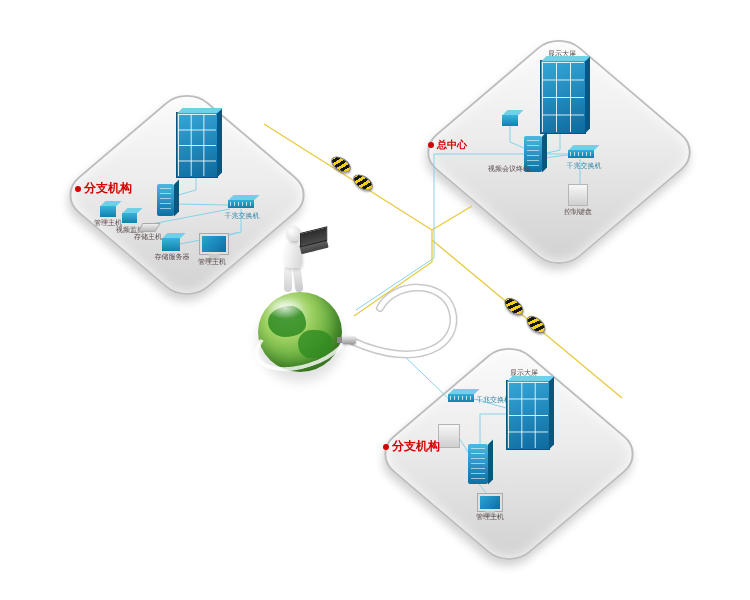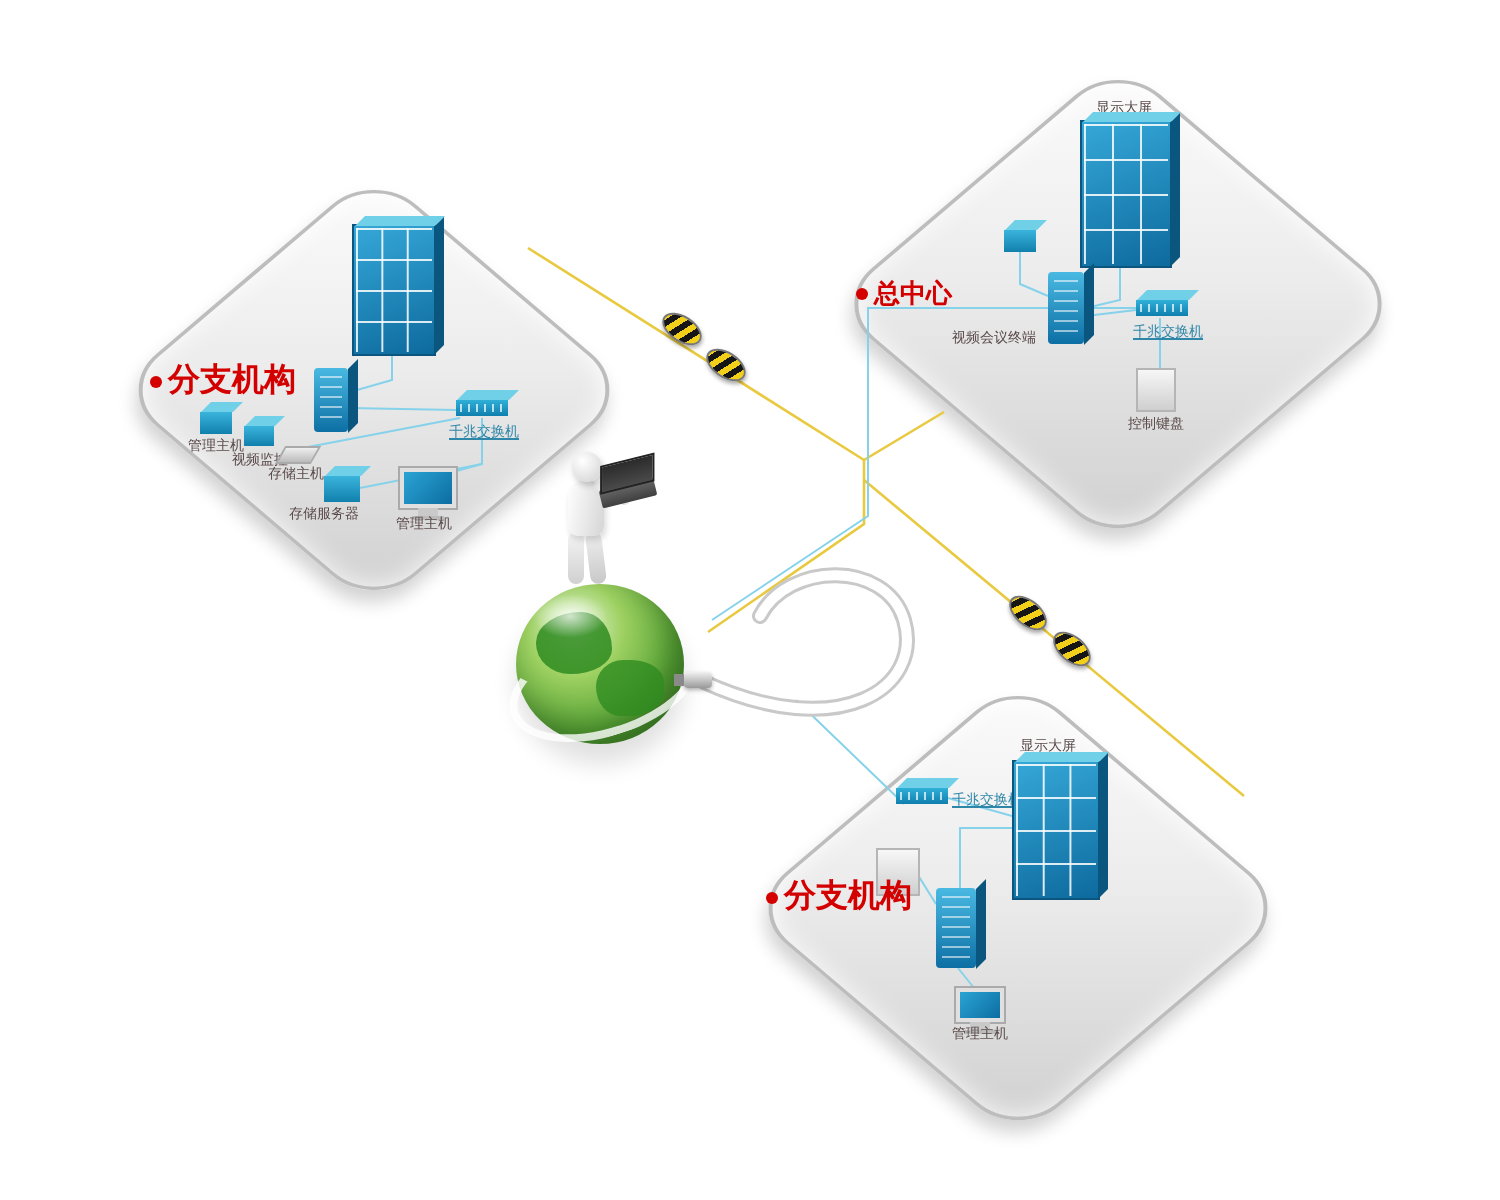--- a/index.html
+++ b/index.html
@@ -48,24 +48,24 @@
   .sbox{background:linear-gradient(#3ab4dc,#1180ad);}
   .whitebox{background:linear-gradient(#f7f7f7,#cfcfcf);border:1px solid #b5b5b5;}
   .keyboard{background:linear-gradient(#eeeeee,#bbbbbb);border:1px solid #aaaaaa;transform:skewX(-30deg);}
 
   .monitor{border:2px solid #e0e0e0;outline:1px solid #aaaaaa;background:linear-gradient(135deg,#2aa4d4,#0d6da2);}
   .monitor .stand{position:absolute;left:50%;bottom:-6px;transform:translateX(-50%);width:10px;height:4px;background:#c9c9c9;}
   .monitor .base{position:absolute;left:50%;bottom:-8px;transform:translateX(-50%);width:16px;height:2px;background:#bbbbbb;}
 
   
   .dlabel{position:absolute;font-size:7px;color:#5a4a4a;text-align:center;line-height:1.15;}
-  .dlabel.cyan{color:#2e86a8;text-decoration:underline;}
-  .seclabel{position:absolute;display:flex;align-items:center;gap:3px;font-weight:bold;color:#d40000;font-size:16px;}
+  .dlabel.cyan{color:#2e86a8;}
+  .seclabel{position:absolute;display:flex;align-items:center;gap:3px;font-weight:bold;color:#d40000;font-size:12px;}
   .seclabel .dot{width:6px;height:6px;border-radius:50%;background:#d40000;}
-  .seclabel.big{font-size:13px;}
+  .seclabel.big{font-size:10px;}
   .title{position:absolute;left:165px;top:70px;width:380px;text-align:center;
          font-size:21px;font-weight:bold;color:#1a1a5e;letter-spacing:1px;}
 
   
   .globe{position:absolute;left:258px;top:292px;width:84px;height:80px;border-radius:50%;
          background:radial-gradient(circle at 35% 28%,#eaf8e2 0%,#9ed162 30%,#55a334 65%,#2f7d1e 100%);
          box-shadow:inset -6px -8px 14px rgba(0,0,0,.25), 0 10px 12px rgba(0,0,0,.12);}
   .globe .land1{position:absolute;left:12%;top:18%;width:45%;height:38%;background:#2e8b1f;opacity:.85;
                 border-radius:60% 40% 55% 45%/50% 60% 40% 50%;}
   .globe .land2{position:absolute;left:48%;top:48%;width:40%;height:34%;background:#2e8b1f;opacity:.8;
@@ -156,42 +156,42 @@
     <i class="face-top"></i>
   </div>
   <div class="dlabel" style="left:110px;top:226px;width:40px;">视频监控</div>
 
   <div class="dev keyboard" style="left:140px;top:223px;width:16px;height:7px;"></div>
   <div class="dlabel" style="left:130px;top:233px;width:36px;">存储主机</div>
 
   <div class="dev sbox" style="left:162px;top:238px;width:18px;height:13px;">
     <i class="face-top"></i>
   </div>
-  <div class="dlabel" style="left:140px;top:253px;width:44px;">存储服务器</div>
+  <div class="dlabel" style="left:150px;top:253px;width:44px;">存储服务器</div>
 
   <div class="dev monitor" style="left:200px;top:234px;width:24px;height:16px;">
     <i class="stand"></i>
     <i class="base"></i>
   </div>
   <div class="dlabel" style="left:190px;top:258px;width:44px;">管理主机</div>
 
   <div class="dlabel" style="left:536px;top:50px;width:52px;">显示大屏</div>
   <div class="dev tvwall" style="left:540px;top:60px;width:44px;height:72px;">
     <i class="face-top"></i>
     <i class="face-side"></i>
     <i class="grid"></i>
   </div>
   <div class="dev sbox" style="left:502px;top:115px;width:16px;height:11px;">
     <i class="face-top"></i>
   </div>
   <div class="dev server" style="left:524px;top:136px;width:18px;height:36px;">
     <i class="face-side"></i>
     <i class="slits"></i>
   </div>
-  <div class="dlabel" style="left:460px;top:165px;width:58px;text-align:right;">视频会议终端</div>
+  <div class="dlabel" style="left:472px;top:165px;width:58px;text-align:right;">视频会议终端</div>
   <div class="dev switch" style="left:568px;top:150px;width:26px;height:8px;">
     <i class="face-top"></i>
     <i class="leds"></i>
   </div>
   <div class="dlabel cyan" style="left:560px;top:162px;width:48px;">千兆交换机</div>
   <div class="dev whitebox" style="left:568px;top:184px;width:18px;height:20px;"></div>
   <div class="dlabel" style="left:558px;top:208px;width:40px;">控制键盘</div>
 
   <div class="dev switch" style="left:448px;top:394px;width:26px;height:8px;">
     <i class="face-top"></i>

